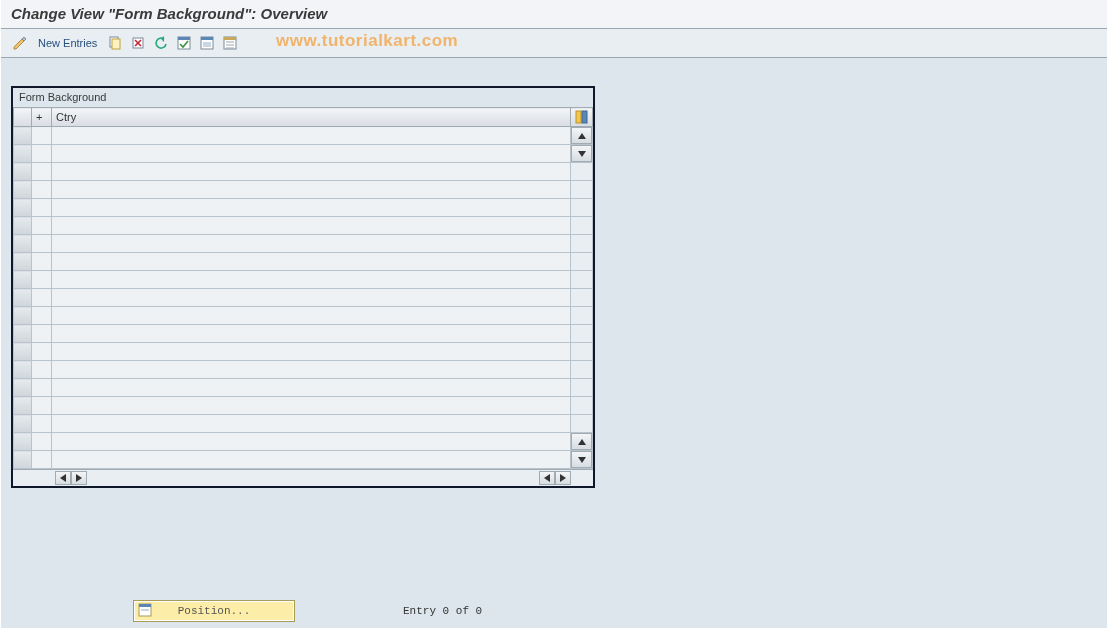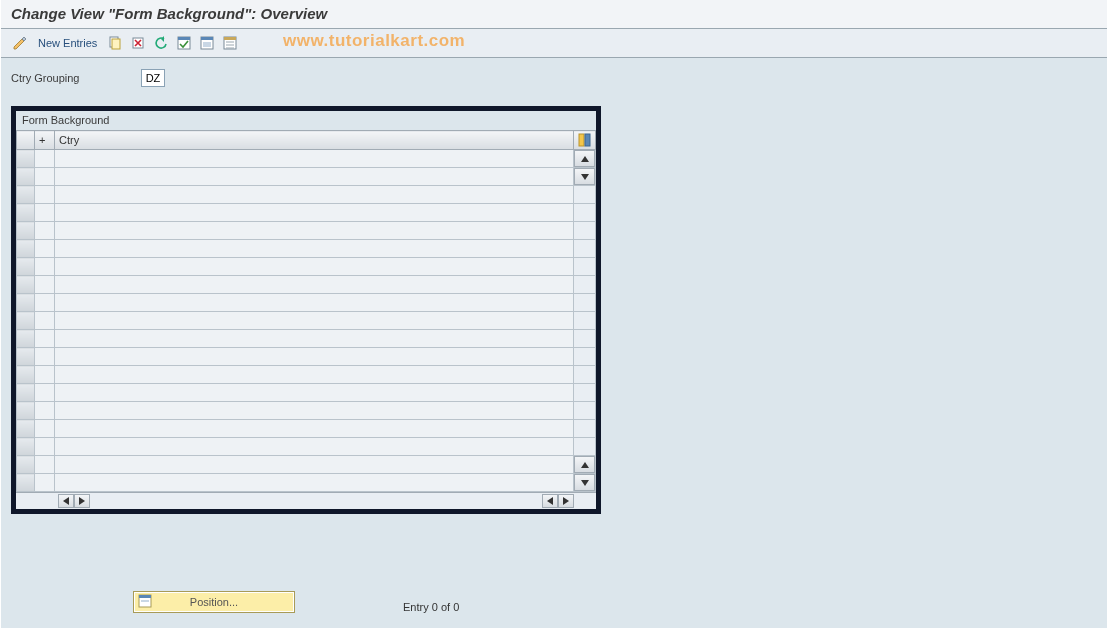--- a/index.html
+++ b/index.html
@@ -53,21 +53,21 @@
   .tb-icon-btn {
     width: 22px;
   }
   .tb-icon-btn svg { width: 16px; height: 16px; }
   .tb-text-btn {
     padding: 0 6px;
     color: #274f7c;
   }
   .watermark {
     position: absolute;
-    left: 282px;
+    left: 275px;
     top: 2px;
     font-size: 17px;
     font-weight: bold;
     color: #f2b36a;
     letter-spacing: 0.5px;
     pointer-events: none;
   }
   
   .content {
     padding: 10px 10px 6px 10px;
@@ -94,21 +94,21 @@
     text-align: center;
     color: #000;
   }
   .fi-lang  { width: 24px; }
   .fi-ctry  { width: 24px; }
   .fi-form  { width: 38px; background: #e8edf2; border-color: #a7b4bf; }
   
   .groupbox {
     margin-top: 18px;
     width: 580px;
-    border: 5px solid #0f172a;
+    border: 2px solid #0f172a;
     background: #d4dde4;
     padding: 0;
   }
   .groupbox-title {
     padding: 3px 6px 4px 6px;
     background: #dce6ec;
     color: #3a3a3a;
   }
   
   .table-wrap {
@@ -180,24 +180,25 @@
     box-sizing: border-box;
   }
   .hs-track {
     flex:1;
   }
   .hs-indent { width: 42px; }
   
   .footer {
     position: absolute;
     left: 0;
-    bottom: 15px;
+    bottom: 6px;
     width: 100%;
     display: flex;
-    align-items: flex-end;
+    align-items: center;
+    font-family: Liberation Mono, monospace;
   }
   .position-btn {
     margin-left: 132px;
     width: 160px;
     height: 20px;
     background: #fceea8;
     border: 1px solid #a89b57;
     box-shadow: inset 0 0 0 1px #fff;
     display: flex;
     align-items: center;
@@ -278,24 +279,20 @@
           <line x1="4" y1="7" x2="12" y2="7" stroke="#9aa7b0"></line>
           <line x1="4" y1="10" x2="12" y2="10" stroke="#9aa7b0"></line>
           <line x1="4" y1="13" x2="12" y2="13" stroke="#9aa7b0"></line>
         </svg>
     </div>
     <div class="watermark">www.tutorialkart.com</div>
   </div>
 
   <div class="content">
 
-    <div class="field-row">
-      <div class="field-label">Ctry Grouping</div>
-      <input class="field-input fi-ctry" value="DZ" style="">
-    </div>
 
     <div class="groupbox">
       <div class="groupbox-title">Form Background</div>
 
       <div class="table-wrap">
         <table class="grid">
           <colgroup>
             <col class="col-sel">
             <col class="col-plus">
             <col class="col-line">

